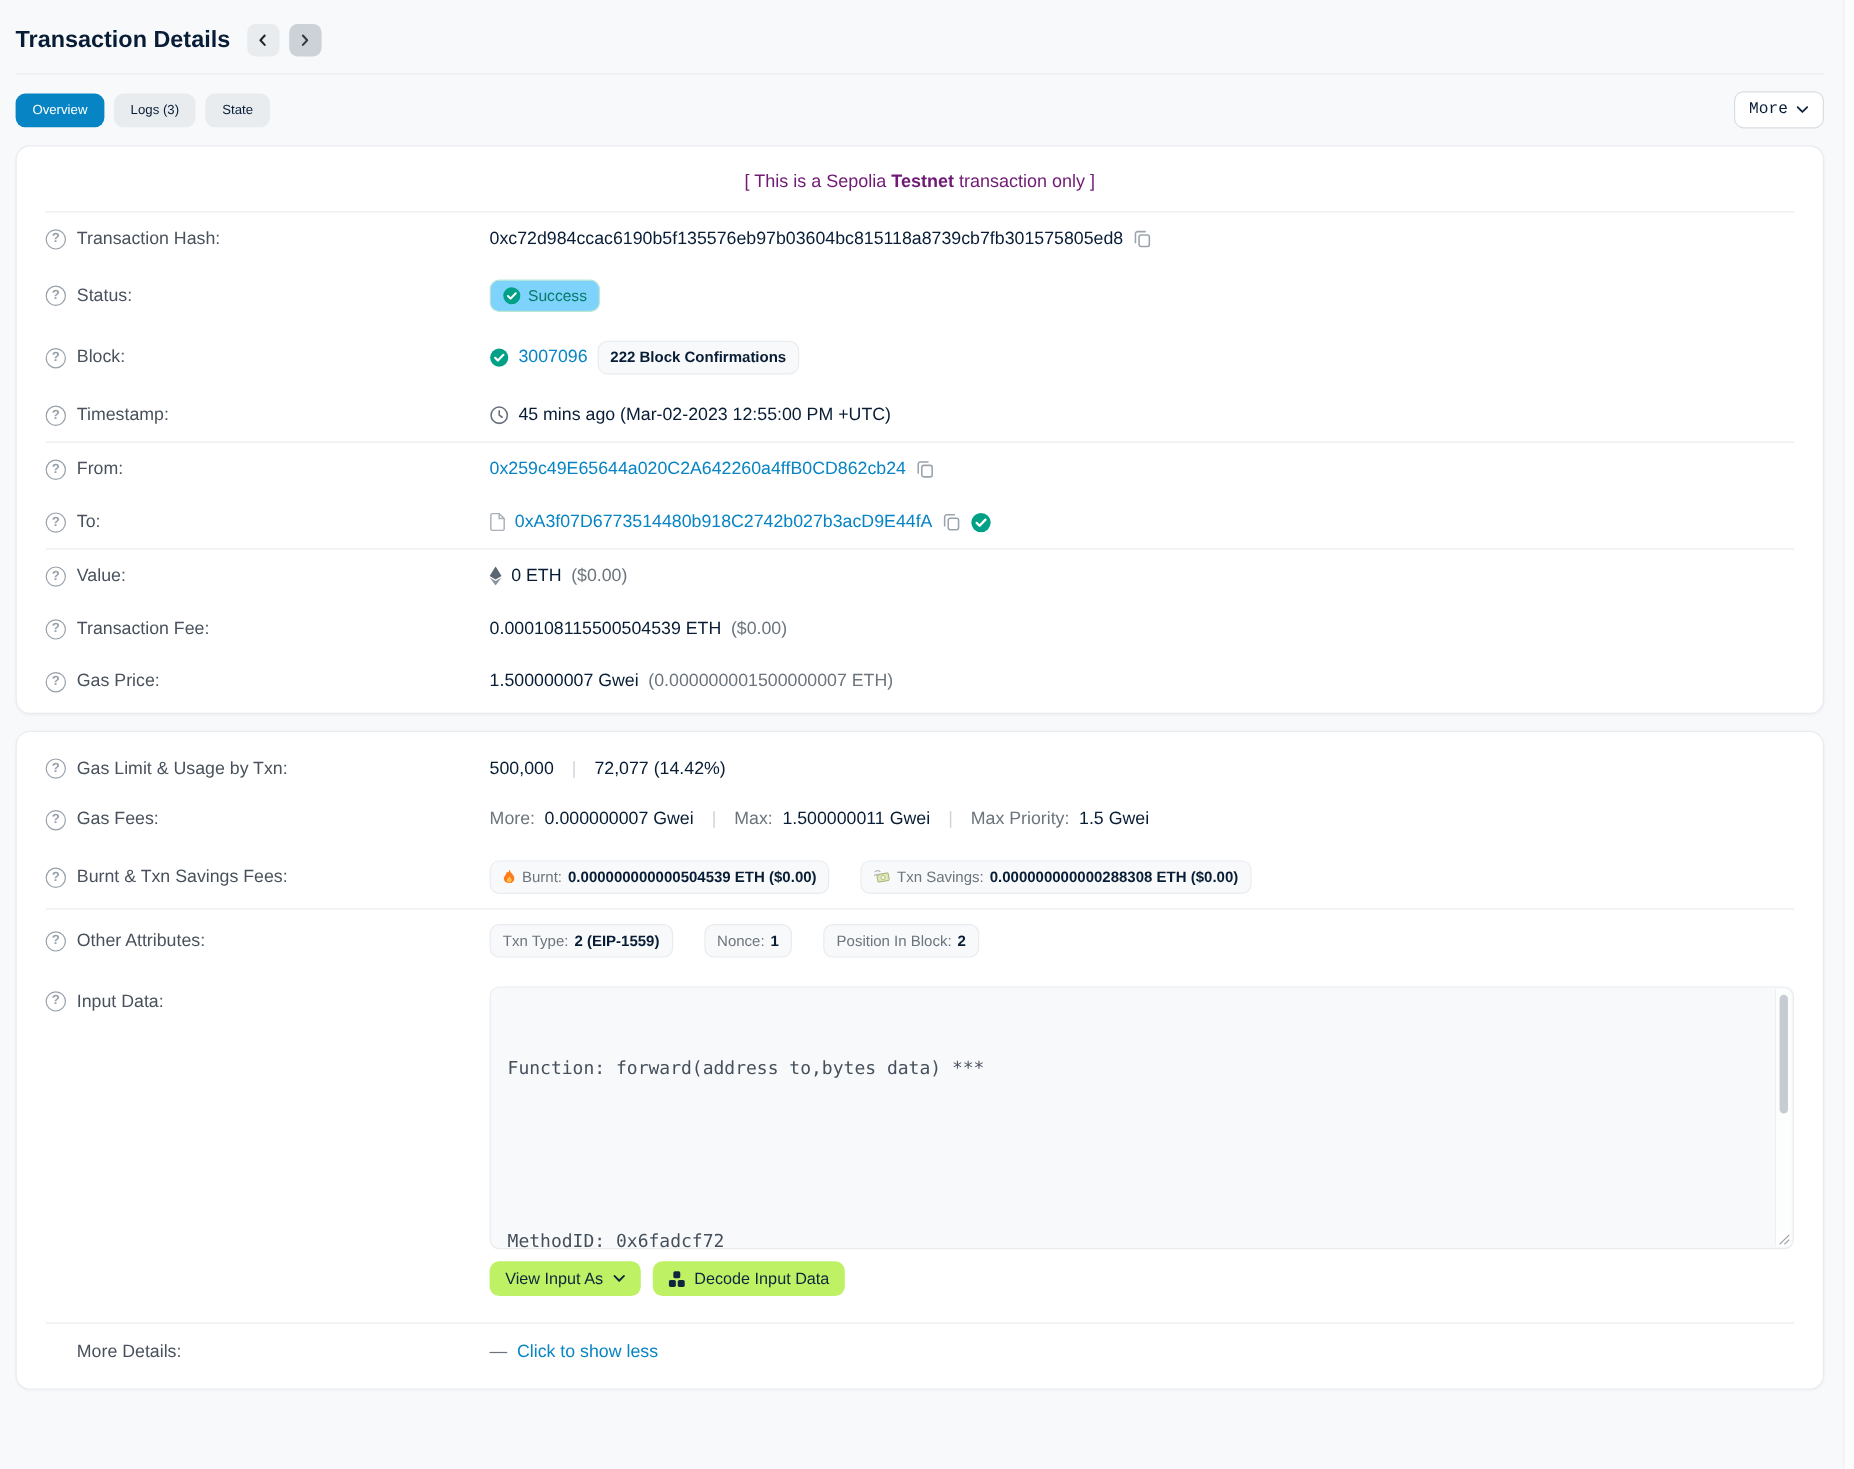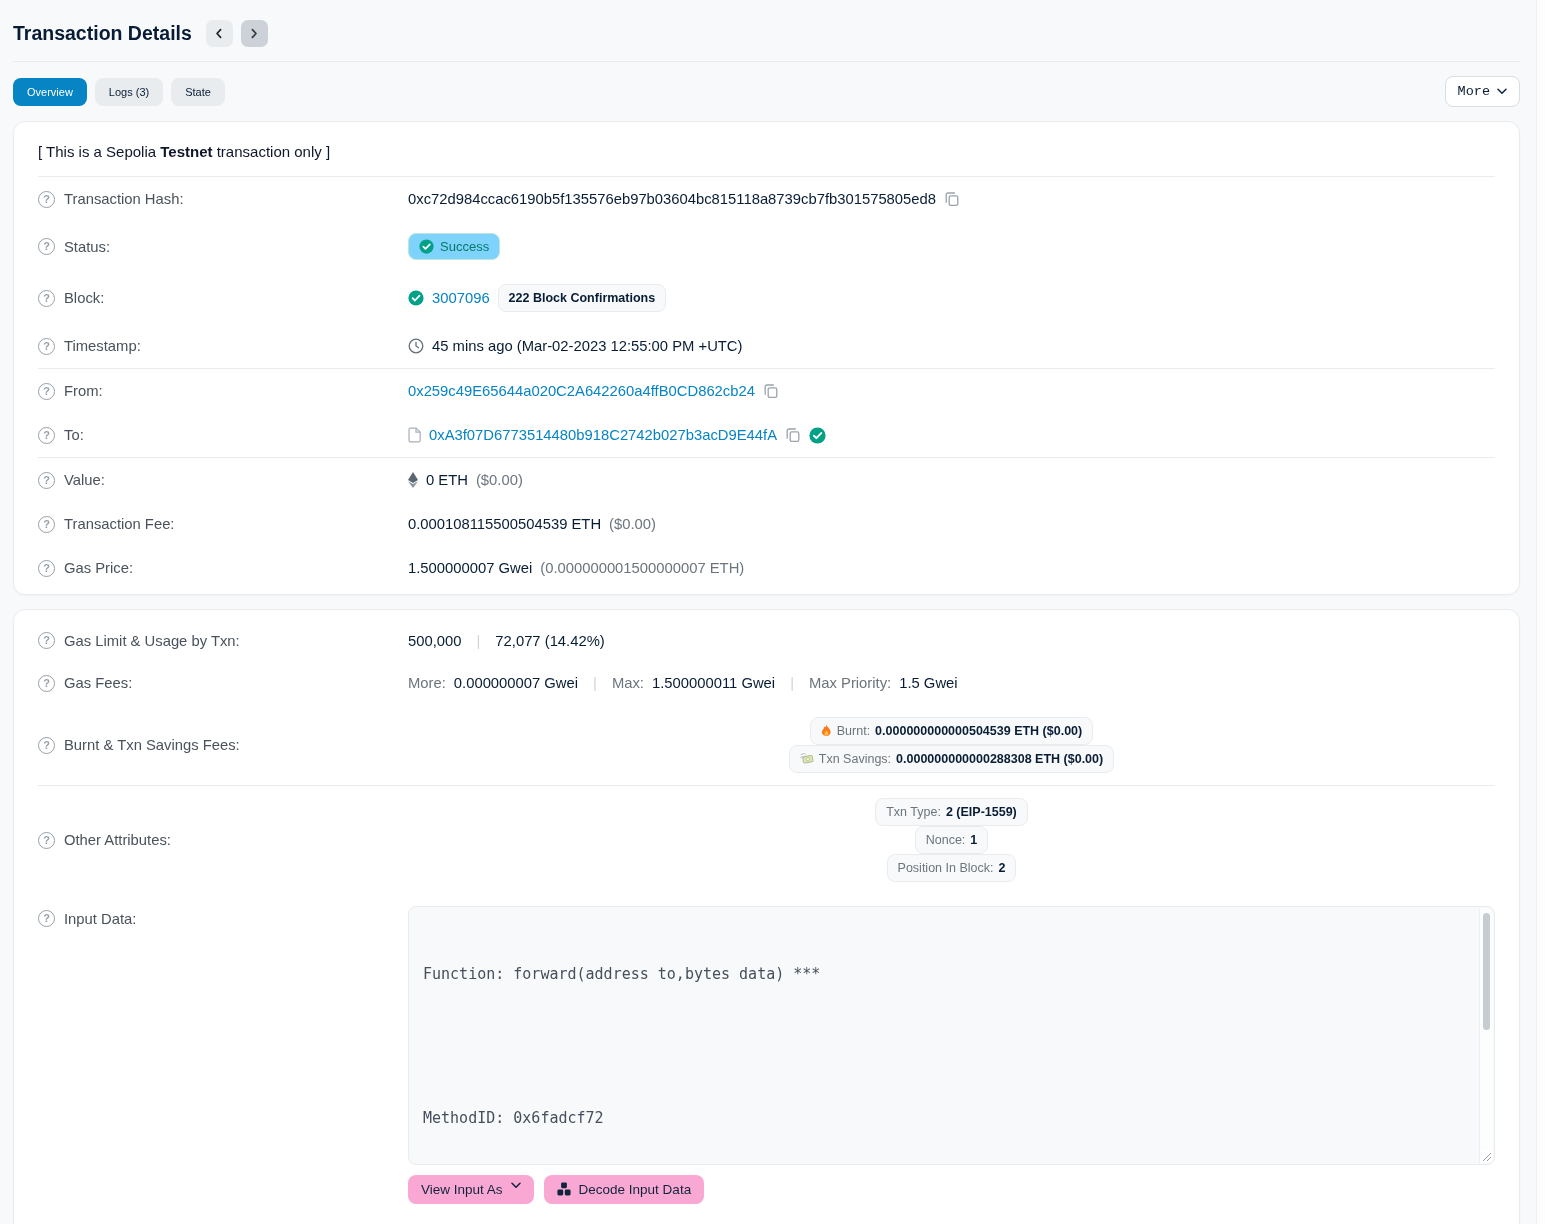--- a/index.html
+++ b/index.html
@@ -27,21 +27,21 @@
   .pill.active { background:#0784c3; color:#fff; }
   .morebtn { margin-left:auto; background:#fff; border:1px solid #d9dee3; border-radius:8px;
              padding:7px 12px; font-size:13.5px; color:#081d35; display:inline-flex; align-items:center;
              gap:7px; font-family:Liberation Mono, monospace; cursor:pointer; }
 
   
   .card { background:#fff; border:1px solid #e9ecef; border-radius:12px; padding:4px 24px;
           margin-bottom:14px; box-shadow:0 1px 2px rgba(16,36,62,.03); }
   .hr { border-top:1px solid #e9ecef; }
 
-  .notice { color:#0f172a; font-size:15px; padding:17px 0 16px; }
+  .notice { color:#701a75; font-size:15px; padding:17px 0 16px;text-align:center; }
   .notice b { font-weight:700; }
 
   .row { display:flex; align-items:center; padding:12px 0; min-height:44px; }
   .row.top { align-items:flex-start; }
   .row.top .lab { padding-top:4px; }
   .lab { flex:0 0 370px; display:flex; align-items:center; gap:9px; color:#49525c; }
   .val { display:flex; align-items:center; gap:8px; flex:1; min-width:0; }
   .valcol { flex:1; min-width:0; display:flex; flex-direction:column; }
 
   .q { flex:none; width:17px; height:17px; border:1.4px solid #98a0a9; border-radius:50%;
@@ -53,40 +53,40 @@
   .sep { color:#ced4da; padding:0 7px; }
   .iconbtn { display:inline-flex; cursor:pointer; background:none; border:none; padding:0; }
 
   .badge-success { display:inline-flex; align-items:center; gap:6px; background:#7dd3fc;
                    border:1px solid #bce6d8; color:#077a66; border-radius:8px; padding:5px 10px;
                    font-size:13px; font-weight:500; }
   .badge { display:inline-flex; align-items:center; gap:5px; background:#f8f9fa;
            border:1px solid #e9ecef; border-radius:8px; padding:6px 10px; font-size:12.5px; color:#081d35; }
   .badge .bk { color:#6c757d; }
   .badge .bv { font-weight:700; }
-  .badgegap { gap:0;flex-direction:column; }
+  .badgegap { gap:26px; }
 
   .glab { color:#6c757d; }
 
   
   .inputwrap { position:relative; background:#f8f9fa; border:1px solid #e9ecef; border-radius:8px;
-               padding:7px 26px 0 14px; height:259px; overflow:hidden;
+               padding:7px 26px 0 14px; height:219px; overflow:hidden;
                font-family:"DejaVu Sans Mono","Liberation Mono",monospace;
                font-size:15px; line-height:24px; color:#45505c; white-space:pre; }
   .cline { min-height:24px; }
   .vtrack { position:absolute; top:1px; right:1px; bottom:1px; width:14px; background:#fcfdfd;
             border-left:1px solid #edf0f2; border-radius:0 7px 7px 0; }
   .vthumb { position:absolute; top:5px; right:3px; width:7px; height:46%; background:#c6ccd2;
             border-radius:4px; cursor:pointer; }
   .resize { position:absolute; right:2px; bottom:2px; width:12px; height:12px; background:#fff;
             display:flex; align-items:flex-end; justify-content:flex-end; cursor:nwse-resize; }
 
   .btnrow { display:flex; gap:10px; margin:10px 0 2px; }
-  .gbtn { background:#f9a8d4; border:none; border-radius:8px; padding:7px 13px; font-size:13.5px;
-          color:#10243e; display:inline-flex; gap:8px; font-family:inherit;
+  .gbtn { background:#bef264; border:none; border-radius:8px; padding:7px 13px; font-size:13.5px;
+          color:#10243e; display:inline-flex; align-items:center; gap:8px; font-family:inherit;
           font-weight:500; cursor:pointer; }
 
   .gutter { position:fixed; top:0; right:0; width:9px; height:100%; background:#fdfdfe;
             border-left:1px solid #eef1f3; }
 </style>
 </head>
 <body>
 
 <div class="page">
 

